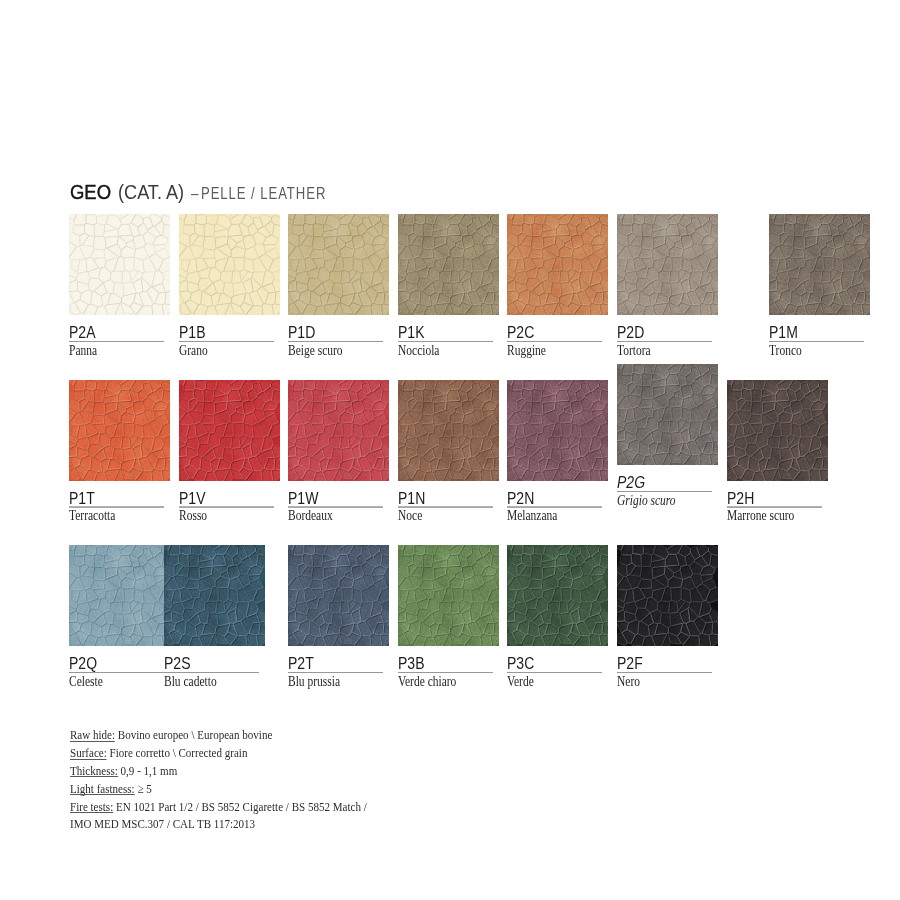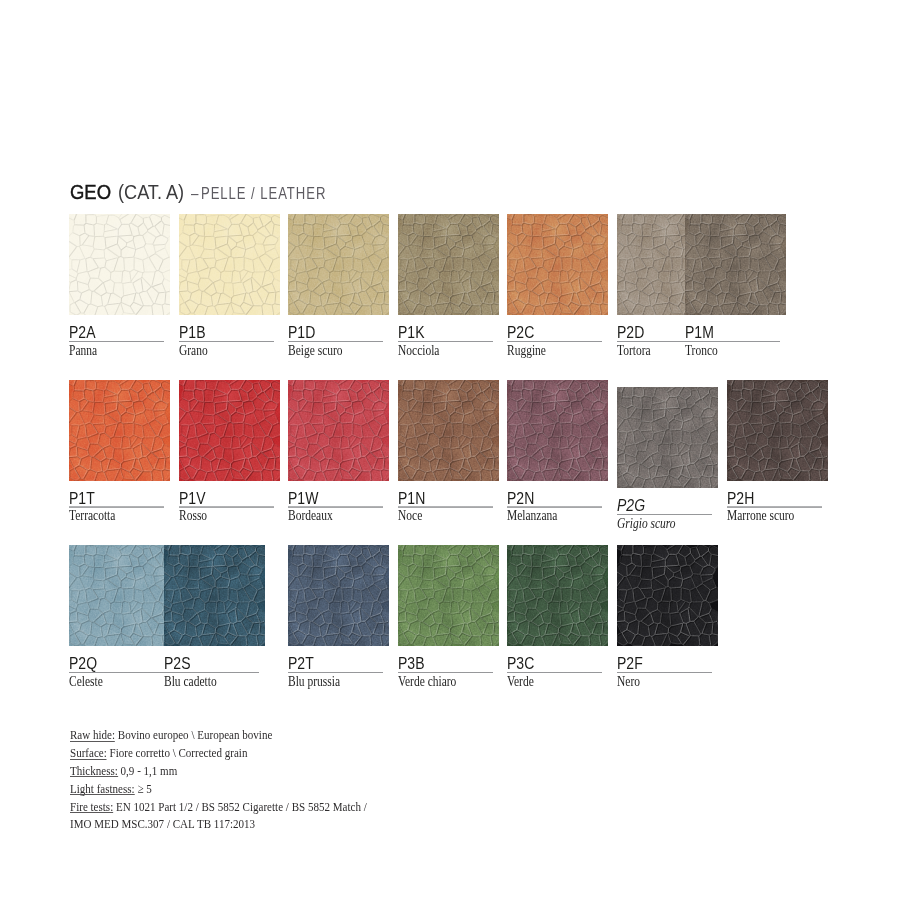--- a/index.html
+++ b/index.html
@@ -289,21 +289,21 @@
             <rect width="101" height="101" filter="url(#mottle)"></rect>
           </svg>
           <svg class="ovl" width="101" height="101" viewBox="0 0 101 101" style="opacity:0.260">
             <rect width="101" height="101" filter="url(#fgrain)"></rect>
           </svg>
         </div>
         <div class="code">P2D</div>
         <div class="rule"></div>
         <div class="name">Tortora</div>
       </div>
-      <div class="cell" style="left: 685px; top: 214px;">
+      <div class="cell" style="left: 769px; top: 214px;">
         <div class="swatch" style="background:#75685a">
           <svg class="tex" width="101" height="101" viewBox="0 0 101 101" style="opacity:0.601">
             <use href="#leathertex"></use>
           </svg>
           <svg class="ovl" width="101" height="101" viewBox="0 0 101 101" style="opacity:0.294">
             <rect width="101" height="101" filter="url(#mottle)"></rect>
           </svg>
           <svg class="ovl" width="101" height="101" viewBox="0 0 101 101" style="opacity:0.294">
             <rect width="101" height="101" filter="url(#fgrain)"></rect>
           </svg>
@@ -385,21 +385,21 @@
             <rect width="101" height="101" filter="url(#mottle)"></rect>
           </svg>
           <svg class="ovl" width="101" height="101" viewBox="0 0 101 101" style="opacity:0.308">
             <rect width="101" height="101" filter="url(#fgrain)"></rect>
           </svg>
         </div>
         <div class="code">P2N</div>
         <div class="rule"></div>
         <div class="name">Melanzana</div>
       </div>
-      <div class="cell" style="left: 617px; top: 387px; font-style: italic;">
+      <div class="cell" style="left: 617px; top: 364px; font-style: italic;">
         <div class="swatch" style="background:#6c6561">
           <svg class="tex" width="101" height="101" viewBox="0 0 101 101" style="opacity:0.608">
             <use href="#leathertex"></use>
           </svg>
           <svg class="ovl" width="101" height="101" viewBox="0 0 101 101" style="opacity:0.297">
             <rect width="101" height="101" filter="url(#mottle)"></rect>
           </svg>
           <svg class="ovl" width="101" height="101" viewBox="0 0 101 101" style="opacity:0.297">
             <rect width="101" height="101" filter="url(#fgrain)"></rect>
           </svg>

